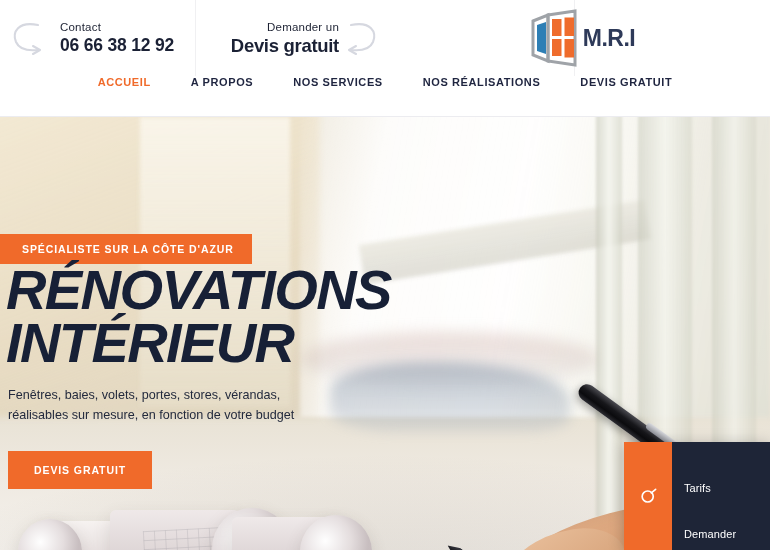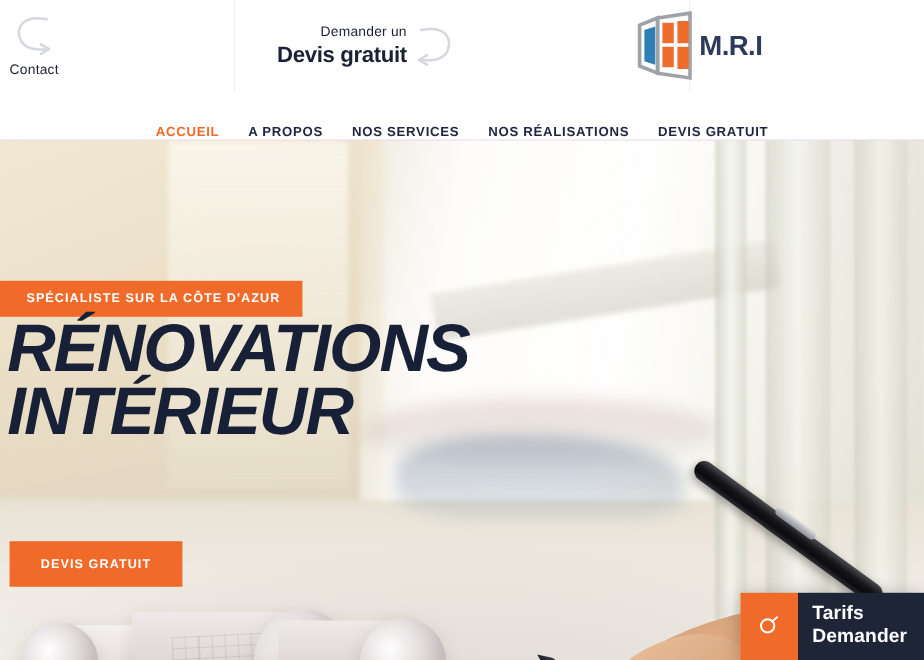--- a/index.html
+++ b/index.html
@@ -55,22 +55,21 @@
     width: 1px;
     height: 76px;
     background: #f0f0f2;
   }
   .divider-left  { left: 195px; }
   .divider-right { left: 574px; }
 
   .contact-wrap {
     display: flex;
     align-items: center;
-    gap: 2px;
-    flex-direction: column;
+    gap: 12px;
   }
   .arrow-curve {
     width: 40px;
     height: 44px;
     flex: 0 0 40px;
     display: block;
   }
   .contact-text {
     display: flex;
     flex-direction: column;
@@ -129,41 +128,41 @@
     color: #2e3a59;
     letter-spacing: -0.5px;
   }
 
   
   .nav {
     height: 40px;
     background: #ffffff;
     border-bottom: 1px solid #ececf0;
     display: flex;
-    align-items: flex-end;
+    align-items: flex-start;
     justify-content: center;
-    gap: 24px;
+    gap: 40px;
   }
   .nav-item {
     font-size: 11px;
     font-weight: 700;
     letter-spacing: 0.6px;
     color: #1f2540;
     text-transform: uppercase;
     white-space: nowrap;
     cursor: pointer;
   }
   .nav-item.active { color: #f06a2a; }
 
   
   .hero {
     position: relative;
     height: 433px;
     overflow: hidden;
-    background: #f0abfc;
+    background: #bef264;
   }
   .hero-photo {
     position: absolute;
     inset: 0;
     
     background:
       
       radial-gradient(120% 70% at 50% 120%, rgba(120,105,90,0.25) 0%, rgba(120,105,90,0) 60%),
       
       linear-gradient(180deg,
@@ -394,24 +393,25 @@
     background: #1e2537;
     color: #ffffff;
     padding: 8px 14px 9px 12px;
     display: flex;
     flex-direction: column;
     justify-content: center;
     line-height: 1.22;
     min-width: 72px;
   }
   .widget-line {
-    font-size: 16px;
-    font-weight: 700;
+    font-size: 11px;
+    font-weight: 400;
     letter-spacing: 0.1px;
     white-space: nowrap;
+    margin-top: 32px;
   }
 </style>
 </head>
 <body>
 
 <div class="page">
 
   <div class="topbar">
 
     <div class="divider-v divider-left"></div>
@@ -420,20 +420,21 @@
     <div class="topbar-col col-contact">
       <div class="contact-wrap">
         <span class="arrow-curve">
           <svg viewBox="0 0 40 44" width="40" height="44" aria-hidden="true">
             <path d="M30 9 C10 5, 4 16, 8 26 C11 33, 20 35, 30 34" fill="none" stroke="#d6d8e0" stroke-width="2.1" stroke-linecap="round"></path>
             <path d="M25 30 L32 34 L25 38" fill="none" stroke="#d6d8e0" stroke-width="2.1" stroke-linecap="round" stroke-linejoin="round"></path>
           </svg>
         </span>
         <span class="contact-text">
           <span class="contact-label">Contact</span>
+          <span class="contact-phone">06 66 38 12 92</span>
         </span>
       </div>
     </div>
 
     <div class="topbar-col col-devis">
       <div class="devis-wrap">
         <span class="devis-text">
           <span class="devis-label">Demander un</span>
           <span class="devis-title">Devis gratuit</span>
         </span>
@@ -504,20 +505,24 @@
       <div class="pen-tip"></div>
 
     </div>
 
     <div class="hero-content">
       <div class="badge">SPÉCIALISTE SUR LA CÔTE D'AZUR</div>
       <h1 class="headline">
         <span class="l1">RÉNOVATIONS</span>
         <span class="l2">INTÉRIEUR</span>
       </h1>
+      <div class="sub">
+        <div>Fenêtres, baies, volets, portes, stores, vérandas,</div>
+        <div>réalisables sur mesure, en fonction de votre budget</div>
+      </div>
       <button class="cta">DEVIS GRATUIT</button>
     </div>
   </section>
 
   <div class="widget">
     <div class="widget-icon">
       <svg viewBox="0 0 24 24" width="19" height="19" aria-hidden="true">
         <circle cx="11" cy="12" r="7" fill="none" stroke="#ffffff" stroke-width="2.1"></circle>
         <path d="M15.6 7.4 L21 3" fill="none" stroke="#ffffff" stroke-width="2.1" stroke-linecap="round"></path>
       </svg>

